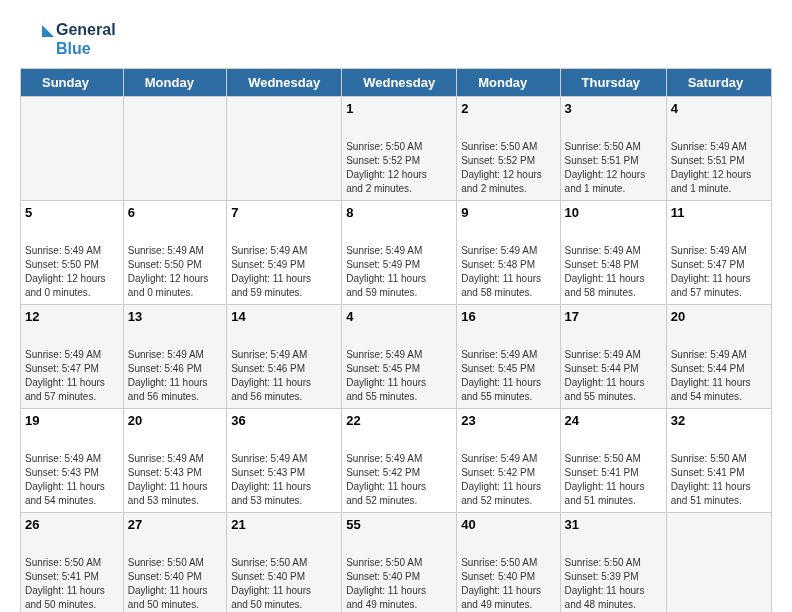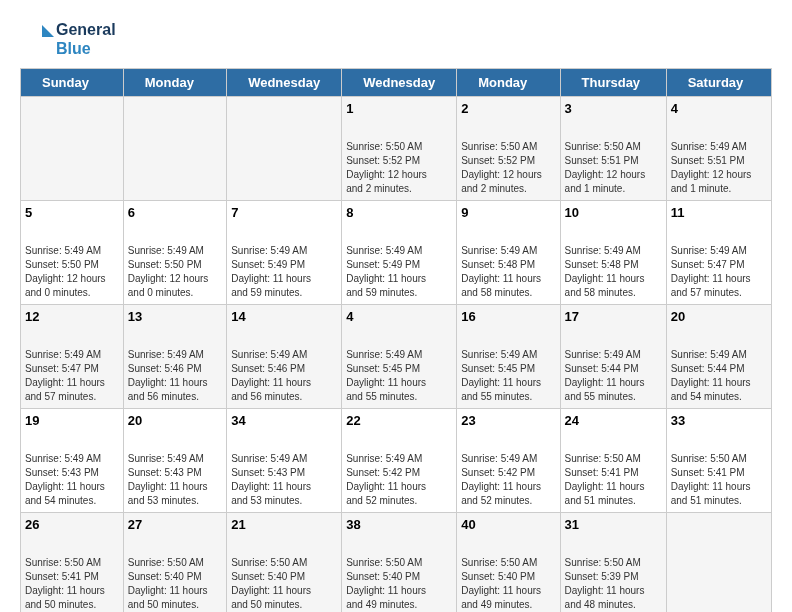--- a/index.html
+++ b/index.html
@@ -253,21 +253,21 @@
 and 54 minutes.</div>
         </td>
         <td>
           <div class="day-number">20</div>
           <div class="day-info" style="white-space: pre-line;">Sunrise: 5:49 AM
 Sunset: 5:43 PM
 Daylight: 11 hours
 and 53 minutes.</div>
         </td>
         <td>
-          <div class="day-number">34</div>
+          <div class="day-number">36</div>
           <div class="day-info" style="white-space: pre-line;">Sunrise: 5:49 AM
 Sunset: 5:43 PM
 Daylight: 11 hours
 and 53 minutes.</div>
         </td>
         <td>
           <div class="day-number">22</div>
           <div class="day-info" style="white-space: pre-line;">Sunrise: 5:49 AM
 Sunset: 5:42 PM
 Daylight: 11 hours
@@ -281,21 +281,21 @@
 and 52 minutes.</div>
         </td>
         <td>
           <div class="day-number">24</div>
           <div class="day-info" style="white-space: pre-line;">Sunrise: 5:50 AM
 Sunset: 5:41 PM
 Daylight: 11 hours
 and 51 minutes.</div>
         </td>
         <td>
-          <div class="day-number">33</div>
+          <div class="day-number">32</div>
           <div class="day-info" style="white-space: pre-line;">Sunrise: 5:50 AM
 Sunset: 5:41 PM
 Daylight: 11 hours
 and 51 minutes.</div>
         </td>
       </tr>
       <tr>
         <td>
           <div class="day-number">26</div>
           <div class="day-info" style="white-space: pre-line;">Sunrise: 5:50 AM
@@ -311,21 +311,21 @@
 and 50 minutes.</div>
         </td>
         <td>
           <div class="day-number">21</div>
           <div class="day-info" style="white-space: pre-line;">Sunrise: 5:50 AM
 Sunset: 5:40 PM
 Daylight: 11 hours
 and 50 minutes.</div>
         </td>
         <td>
-          <div class="day-number">38</div>
+          <div class="day-number">55</div>
           <div class="day-info" style="white-space: pre-line;">Sunrise: 5:50 AM
 Sunset: 5:40 PM
 Daylight: 11 hours
 and 49 minutes.</div>
         </td>
         <td>
           <div class="day-number">40</div>
           <div class="day-info" style="white-space: pre-line;">Sunrise: 5:50 AM
 Sunset: 5:40 PM
 Daylight: 11 hours

